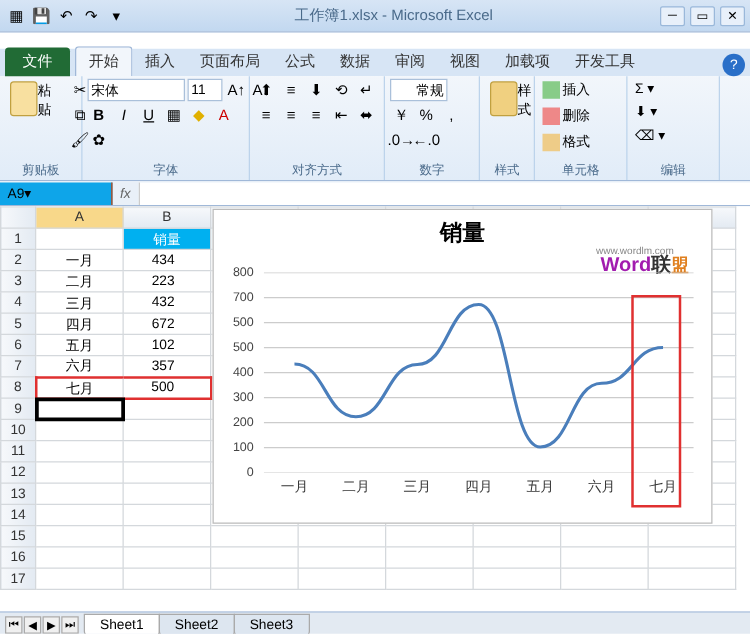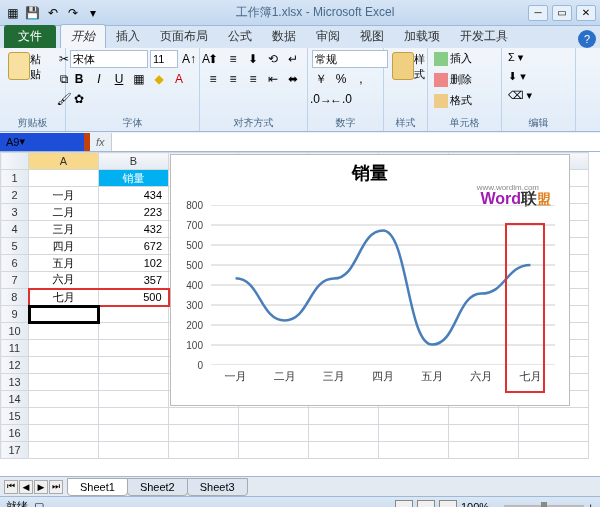--- a/index.html
+++ b/index.html
@@ -3,50 +3,50 @@
 <meta charset="utf-8">
 <style>
 * { box-sizing: border-box; margin: 0; padding: 0; }
 body { width: 600px; height: 507px; font-family: "Microsoft YaHei", SimSun, sans-serif; font-size: 11px; background: #fff; overflow: hidden; position: relative; }
 .titlebar { height: 26px; background: linear-gradient(#d7e5f5, #c2d8f0); display: flex; align-items: center; padding: 0 4px; border-bottom: 1px solid #a0b8d8; }
 .qat { display: flex; gap: 2px; }
 .qat-btn { width: 18px; height: 18px; display: flex; align-items: center; justify-content: center; font-size: 12px; cursor: pointer; }
 .title-text { flex: 1; text-align: center; color: #4a6a8a; font-size: 12px; }
 .win-controls { display: flex; gap: 4px; }
 .win-btn { width: 20px; height: 16px; background: #e8f0fa; border: 1px solid #9ab8da; font-size: 10px; display: flex; align-items: center; justify-content: center; cursor: pointer; border-radius: 2px; }
-.ribbon-tabs { height: 22px; background: #d7e5f5; display: flex; align-items: flex-end; padding: 0 4px; }
+.ribbon-tabs { height: 22px; background: #d7e5f5; display: flex; align-items: flex-end; padding: 0 4px; margin-top: 13px; }
 .ribbon-tab { padding: 3px 10px; font-size: 12px; cursor: pointer; color: #333; }
 .ribbon-tab.file { background: #216b35; color: #fff; border-radius: 3px 3px 0 0; margin-right: 4px; padding: 3px 14px; }
-.ribbon-tab.active { background: #f2f6fb; border: 1px solid #a0b8d8; border-bottom: none; border-radius: 3px 3px 0 0; font-style: italic; }
+.ribbon-tab.active { background: #f2f6fb; border: 1px solid #a0b8d8; border-bottom: none; border-radius: 3px 3px 0 0; }
 .ribbon-tab.help { margin-left: auto; width: 18px; height: 18px; border-radius: 50%; background: #2a6fc8; color: #fff; display: flex; align-items: center; justify-content: center; padding: 0; font-size: 11px; }
 .ribbon { height: 84px; background: linear-gradient(#f2f6fb, #e1ecf8); border-bottom: 1px solid #a0b8d8; display: flex; }
 .ribbon-group { border-right: 1px solid #bcd3eb; padding: 2px 4px 1px; display: flex; flex-direction: column; }
 .ribbon-group-body { flex: 1; display: flex; gap: 4px; align-items: flex-start; }
 .ribbon-group-label { text-align: center; font-size: 10px; color: #4a6a8a; padding-top: 1px; }
 .big-btn { display: flex; flex-direction: row; align-items: center; padding: 2px 4px; cursor: pointer; }
 .big-btn-icon { width: 28px; height: 28px; background: #f8e0a0; border: 1px solid #c0a040; border-radius: 3px; margin-bottom: 2px; }
 .small-btns { display: flex; flex-direction: column; gap: 2px; }
 .sm-row { display: flex; gap: 2px; align-items: center; }
 .sm-btn { width: 18px; height: 18px; border: 1px solid transparent; display: flex; align-items: center; justify-content: center; cursor: pointer; font-size: 12px; }
 .combo { height: 18px; border: 1px solid #aac0da; background: #fff; font-size: 11px; padding: 0 2px; }
 .font-name { width: 78px; }
 .font-size { width: 28px; }
 .cells-btn { display: flex; align-items: center; gap: 2px; font-size: 11px; cursor: pointer; padding: 1px 2px; }
 .cells-icon { width: 14px; height: 14px; }
 .namebox-row { height: 20px; border-bottom: 1px solid #a0b8d8; display: flex; align-items: center; background: #e9f0f8; }
-.namebox { width: 90px; border-right: 6px solid #c2410c; padding: 0 6px; background: #1d4ed8; height: 18px; display: flex; align-items: center; }
+.namebox { width: 90px; border-right: 1px solid #c2410c; padding: 0 6px; background: #0ea5e9; height: 18px; display: flex; align-items: center; }
 .fx-label { padding: 0 6px; font-style: italic; color: #666; }
 .formula-bar { flex: 1; background: #fff; height: 18px; border-left: 1px solid #ccc; }
 .sheet { position: relative; height: 324px; overflow: hidden; background: #fff; }
 .sheet table { border-collapse: collapse; table-layout: fixed; }
 .sheet th, .sheet td { border: 1px solid #d4d8dc; font-size: 11px; height: 17px; text-align: center; background: #fff; }
 .sheet th { background: linear-gradient(#f6f8fb, #e3eaf2); color: #333; font-weight: normal; }
 .sheet .rowhdr { width: 28px; background: linear-gradient(90deg, #f6f8fb, #e3eaf2); }
 .sheet .col { width: 70px; }
-.sheet td.colB { text-align: right; padding-right: 6px; }
+.sheet td.colB { text-align: center; padding-right: 6px; }
 .sheet th.sel { background: #f8d88a; }
 .b1 { background: #00b0f0 !important; color: #fff; }
 .cursor-cell { outline: 3px solid #000; outline-offset: -2px; }
 .chart { position: absolute; left: 170px; top: 2px; width: 400px; height: 252px; border: 1px solid #bbb; background: #fff; }
 .chart-title { text-align: center; font-size: 18px; font-weight: bold; padding: 6px 0 2px; }
 .watermark { position: absolute; right: 18px; top: 34px; font-size: 16px; font-weight: bold; }
 .watermark .w1 { color: #a21caf; }
 .watermark .w2 { color: #333; }
 .watermark .w3 { color: #e08020; font-size: 14px; }
 .watermark-url { position: absolute; right: 30px; top: 28px; font-size: 8px; color: #888; }
@@ -162,21 +162,21 @@
         <span class="sm-btn">≡</span>
         <span class="sm-btn">⇤</span>
         <span class="sm-btn">⬌</span>
       </div>
     </div>
     <div class="ribbon-group-label">对齐方式</div>
   </div>
 
   <div class="ribbon-group" style="width:76px">
     <div class="ribbon-group-body" style="flex-direction:column;gap:2px">
-      <input class="combo" style="width: 76px;" value="常规">
+      <input class="combo" style="width: 46px; text-align: right;" value="常规">
       <div class="sm-row">
         <span class="sm-btn">￥</span>
         <span class="sm-btn">%</span>
         <span class="sm-btn">,</span>
       </div>
       <div class="sm-row">
         <span class="sm-btn">.0→</span>
         <span class="sm-btn">←.0</span>
       </div>
     </div>

